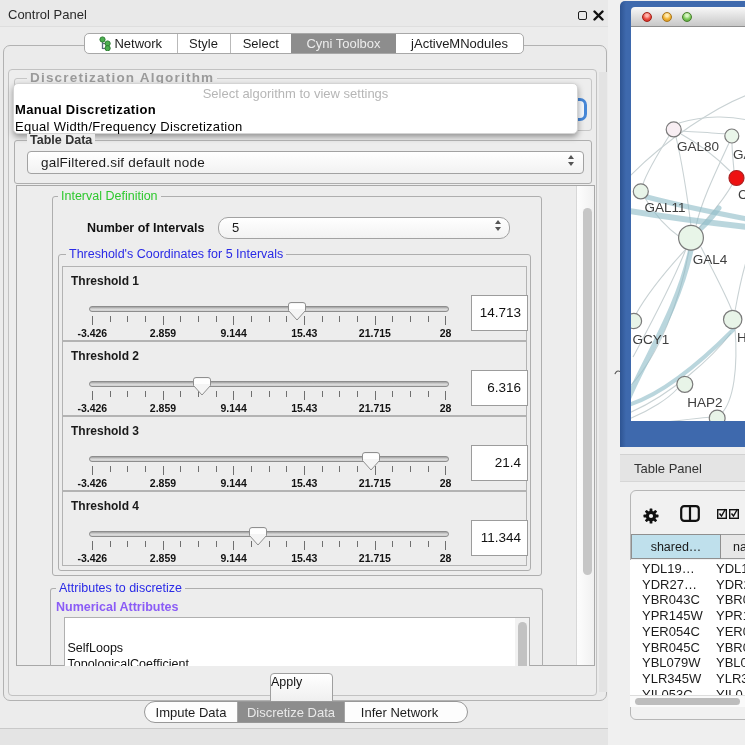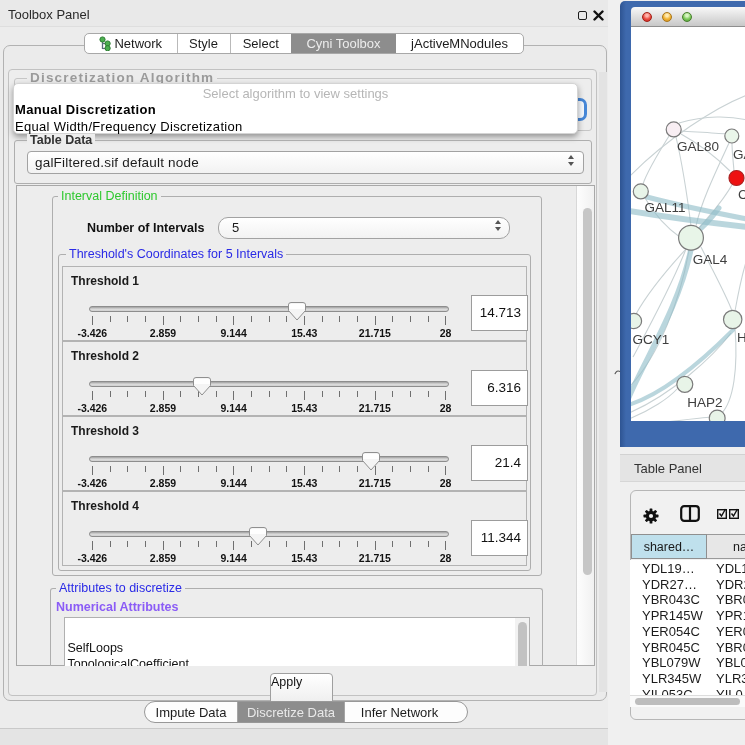--- a/index.html
+++ b/index.html
@@ -18,21 +18,21 @@
 .tpanel .minor { position:absolute; left:29px; top:49px; width:356px; height:6px; background:repeating-linear-gradient(90deg,#6f6f6f 0 1px,transparent 1px 17.665px); }
 .tpanel .major { position:absolute; left:29px; top:49px; width:356px; height:9px; background:repeating-linear-gradient(90deg,#6f6f6f 0 1px,transparent 1px 70.66px); }
 .tpanel .lbl { position:absolute; top:59.5px; font-size:10.5px; font-weight:bold; color:#111; transform:translateX(-50%); }
 .tpanel .vbox { position:absolute; left:408px; top:28px; width:57px; height:36px; background:#fff; border:1px solid #9c9c9c; font-size:13.5px; color:#111; text-align:right; line-height:34px; padding-right:6px; }
 .thumb { position:absolute; top:35px; width:20px; height:20px; }
 </style>
 </head>
 <body>
 
 <div class="abs" style="left:0;top:0;width:617px;height:27px;background:#e9e9e9;border-bottom:1px solid #dedede;"></div>
-<div class="abs" style="left:8px;top:7px;font-size:13px;color:#2a2a2a;">Toolbox Panel</div>
+<div class="abs" style="left:8px;top:7px;font-size:13px;color:#2a2a2a;">Control Panel</div>
 <div class="abs" style="left:578px;top:11px;width:9px;height:9px;border:1.5px solid #1c1c1c;border-radius:2px;"></div>
 <svg class="abs" style="left:593px;top:10px;" width="11" height="11" viewBox="0 0 11 11">
     <path d="M1.5,1.5 L9.5,9.5 M9.5,1.5 L1.5,9.5" stroke="#111" stroke-width="2.4" stroke-linecap="round"></path>
   </svg>
 
 <div class="abs" style="left:3px;top:45px;width:604px;height:656px;border:1px solid #b2b2b2;border-radius:7px;background:#ebebeb;"></div>
 <div class="abs" style="left:8px;top:69px;width:589px;height:627px;border:1px solid #c2c2c2;border-radius:4px;background:#ededed;"></div>
 
 <div class="abs" style="left:84px;top:33px;width:440px;height:21px;background:#fff;border:1px solid #a8a8a8;border-radius:5px;display:flex;font-size:13px;color:#1c1c1c;">
   <div style="width:92.5px;text-align:center;line-height:20px;border-right:1px solid #b9b9b9;">
@@ -55,21 +55,21 @@
 
 <div class="abs" style="left:556px;top:98px;width:31px;height:23px;border:3px solid #4687d7;border-radius:7px;background:#f4f8fd;"></div>
 
 <div class="abs" style="left:13px;top:83px;width:565px;height:51px;background:#fff;border:1px solid #d4d4d4;border-radius:5px;box-shadow:0 3px 6px rgba(0,0,0,0.38);"></div>
 <div class="abs" style="left:13px;top:86px;width:565px;text-align:center;font-size:13px;color:#b6b6b6;">Select algorithm to view settings</div>
 <div class="abs" style="left:15px;top:102px;font-size:13px;font-weight:bold;letter-spacing:0.35px;color:#000;">Manual Discretization</div>
 <div class="abs" style="left:15px;top:119px;font-size:13px;letter-spacing:0.3px;color:#000;">Equal Width/Frequency Discretization</div>
 
 <div class="grp" style="left:14px;top:140px;width:578px;height:44px;"></div>
 <div class="glabel" style="left:27px;top:134px;color:#333;font-weight:bold;">Table Data</div>
-<div class="combo" style="left:27px;top:151px;width:557px;height:23px;border-radius:4px;line-height:21px;padding-left:7px;font-size:13.5px;letter-spacing:0.2px;">galFiltered.sif default node</div>
+<div class="combo" style="left:27px;top:151px;width:557px;height:23px;border-radius:4px;line-height:21px;padding-left:13px;font-size:13.5px;letter-spacing:0.2px;">galFiltered.sif default node</div>
 <div class="arrows" style="left:568px;top:155px;">
     <div class="up"></div>
     <div class="dn"></div>
   </div>
 
 <div class="abs" style="left:16px;top:185px;width:579px;height:481px;border:1px solid #a8a8a8;background:#ededed;overflow:hidden;">
 
   <div class="abs" style="left:559px;top:0;width:19px;height:479px;background:linear-gradient(90deg,#fdfdfd,#f0f0f0);border-left:1px solid #d8d8d8;"></div>
   <div class="abs" style="left:565.5px;top:22px;width:9px;height:367px;border-radius:4.5px;background:#c6c6c6;"></div>
 </div>
@@ -277,21 +277,21 @@
 <svg class="abs" style="left:717px;top:508px;" width="23" height="11" viewBox="0 0 23 11">
     <g fill="none" stroke="#111" stroke-width="1.4">
       <rect x="0.7" y="1.7" width="8.6" height="8.6"></rect>
       <rect x="12.7" y="1.7" width="8.6" height="8.6"></rect>
       <path d="M2.5,5.5 L4.5,8 L8.5,1"></path>
       <path d="M14.5,5.5 L16.5,8 L20.5,1"></path>
     </g>
   </svg>
 
 <div class="abs" style="left:631px;top:534px;width:114px;height:25px;background:#e7e7e7;border-top:1px solid #9a9a9a;border-bottom:1px solid #9a9a9a;"></div>
-<div class="abs" style="left:631px;top:534px;width:76px;height:25px;background:#bfe0ec;border:1px solid #8f8f8f;text-align:center;line-height:24px;font-size:12.5px;color:#1a1a1a;">shared…</div>
+<div class="abs" style="left:631px;top:534px;width:90px;height:25px;background:#bfe0ec;border:1px solid #8f8f8f;text-align:center;line-height:24px;font-size:12.5px;color:#1a1a1a;">shared…</div>
 <div class="abs" style="left:733px;top:540px;font-size:12.5px;color:#1a1a1a;">na</div>
 
 <div class="abs" style="left:630px;top:560px;width:115px;height:135px;background:#fff;overflow:hidden;font-size:13px;color:#1c1c1c;">
   <div class="abs" style="left:12px;top:1px;line-height:15.7px;">YDL19…<br>YDR27…<br>YBR043C<br>YPR145W<br>YER054C<br>YBR045C<br>YBL079W<br>YLR345W<br>YIL053C</div>
   <div class="abs" style="left:86px;top:1px;line-height:15.7px;">YDL1<br>YDR2<br>YBR0<br>YPR1<br>YER0<br>YBR0<br>YBL0<br>YLR3<br>YIL0</div>
 </div>
 <div class="abs" style="left:630px;top:695px;width:115px;height:12px;background:#fafafa;border-top:1px solid #ddd;"></div>
 <div class="abs" style="left:634.5px;top:697.5px;width:105px;height:7.5px;border-radius:4px;background:#bdbdbd;"></div>
 
 </body></html>

